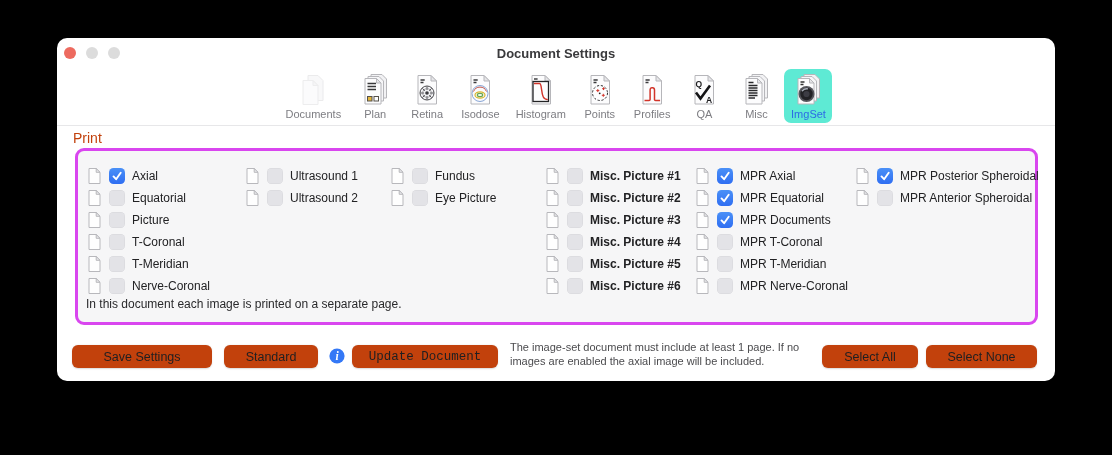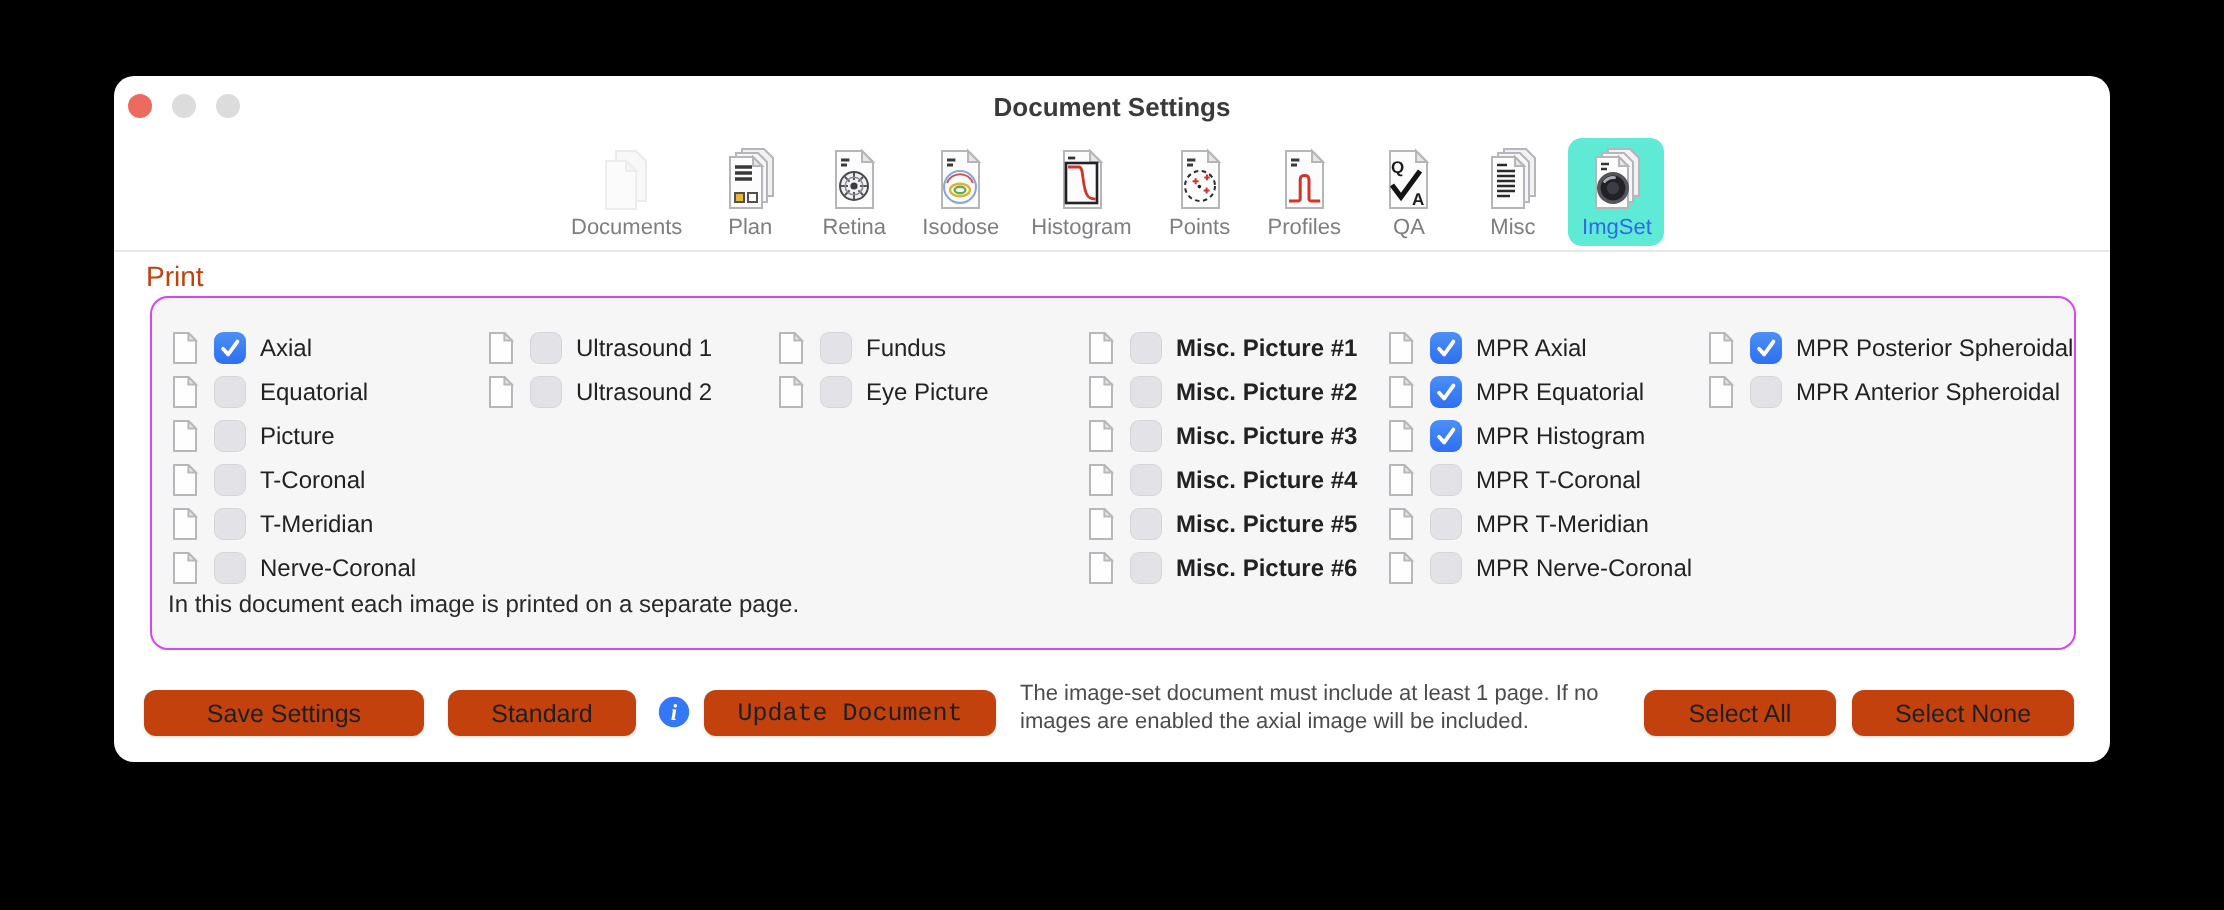--- a/index.html
+++ b/index.html
@@ -27,21 +27,21 @@
     padding:4px 6px 3px;border-radius:7px;cursor:default;}
   .tb-item.selected{background:#5eead4;}
   .tb-icon{width:36px;height:34px;display:block;}
   .tb-item.disabled .tb-icon{opacity:.55;}
   .tb-label{font-size:11px;color:#7d7d82;margin-top:1px;white-space:nowrap;}
   .tb-item.selected .tb-label{color:#2d6be5;}
   .toolbar-divider{position:absolute;top:87px;left:0;right:0;height:1px;background:#e7e7e9;}
   
   .print-label{position:absolute;top:92px;left:16px;font-size:14px;color:#c2410c;}
   .panel{position:absolute;left:18px;top:110px;width:963px;height:177px;
-    background:#f6f6f7;border:1px solid #d946ef;border-radius:9px;box-sizing:border-box;}
+    background:#f6f6f7;border:3px solid #d946ef;border-radius:9px;box-sizing:border-box;}
   .col{position:absolute;top:14px;}
   .row{height:22px;display:flex;align-items:center;}
   .pgicon{width:13px;height:16px;margin-right:8px;display:inline-block;line-height:0;}
   .cb{width:16px;height:16px;border-radius:4.5px;background:#e3e3e7;
     display:inline-flex;align-items:center;justify-content:center;
     box-shadow:inset 0 0 0 .5px rgba(0,0,0,.06);cursor:default;flex:none;}
   .cb.on{background:linear-gradient(#4a90f7,#2f6ef2);box-shadow:none;}
   .rowlabel{font-size:12px;color:#222224;margin-left:7px;white-space:nowrap;}
   .panel-note{position:absolute;left:8px;top:146px;font-size:12px;color:#29292b;}
   
@@ -374,21 +374,21 @@
           <div class="row">
             <span class="pgicon"><svg width="13" height="16" viewBox="0 0 13 16">
                 <path d="M1 .5h7.2L12 4.3V15.5H1z" fill="#fefefe" stroke="#b8b8bc"></path>
                 <path d="M8.2 .5L12 4.3H8.2z" fill="#e8e8eb" stroke="#b8b8bc"></path>
               </svg></span>
             <span class="cb on">
               <svg width="12" height="12" viewBox="0 0 12 12">
                 <path d="M2.5 6.4l2.6 2.8 4.6-6.4" fill="none" stroke="#fff" stroke-width="1.9" stroke-linecap="round" stroke-linejoin="round"></path>
               </svg>
             </span>
-            <span class="rowlabel">MPR Histogram</span>
+            <span class="rowlabel">MPR Documents</span>
           </div>
           <div class="row">
             <span class="pgicon"><svg width="13" height="16" viewBox="0 0 13 16">
                 <path d="M1 .5h7.2L12 4.3V15.5H1z" fill="#fefefe" stroke="#b8b8bc"></path>
                 <path d="M8.2 .5L12 4.3H8.2z" fill="#e8e8eb" stroke="#b8b8bc"></path>
               </svg></span>
             <span class="cb"></span>
             <span class="rowlabel">MPR T-Coronal</span>
           </div>
           <div class="row">

